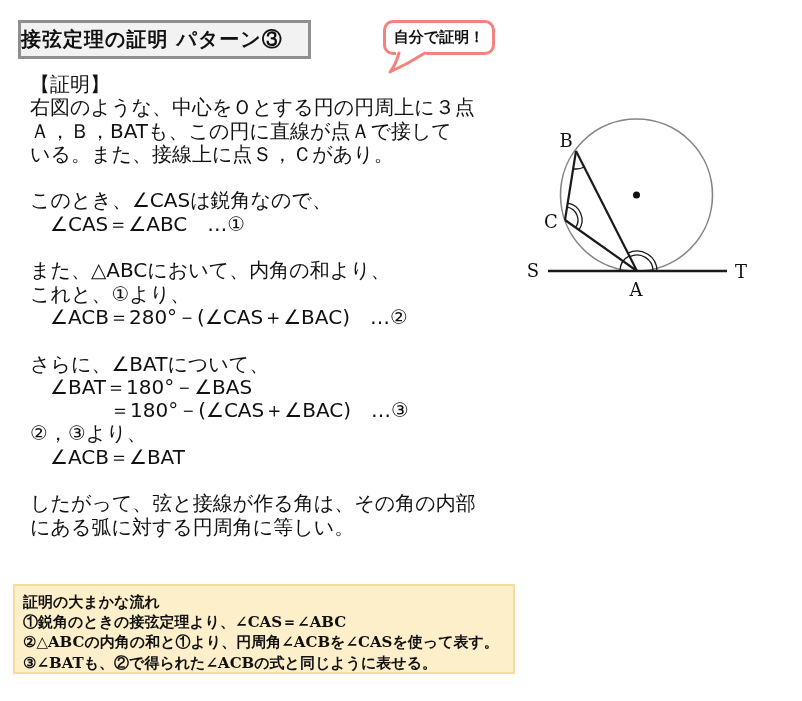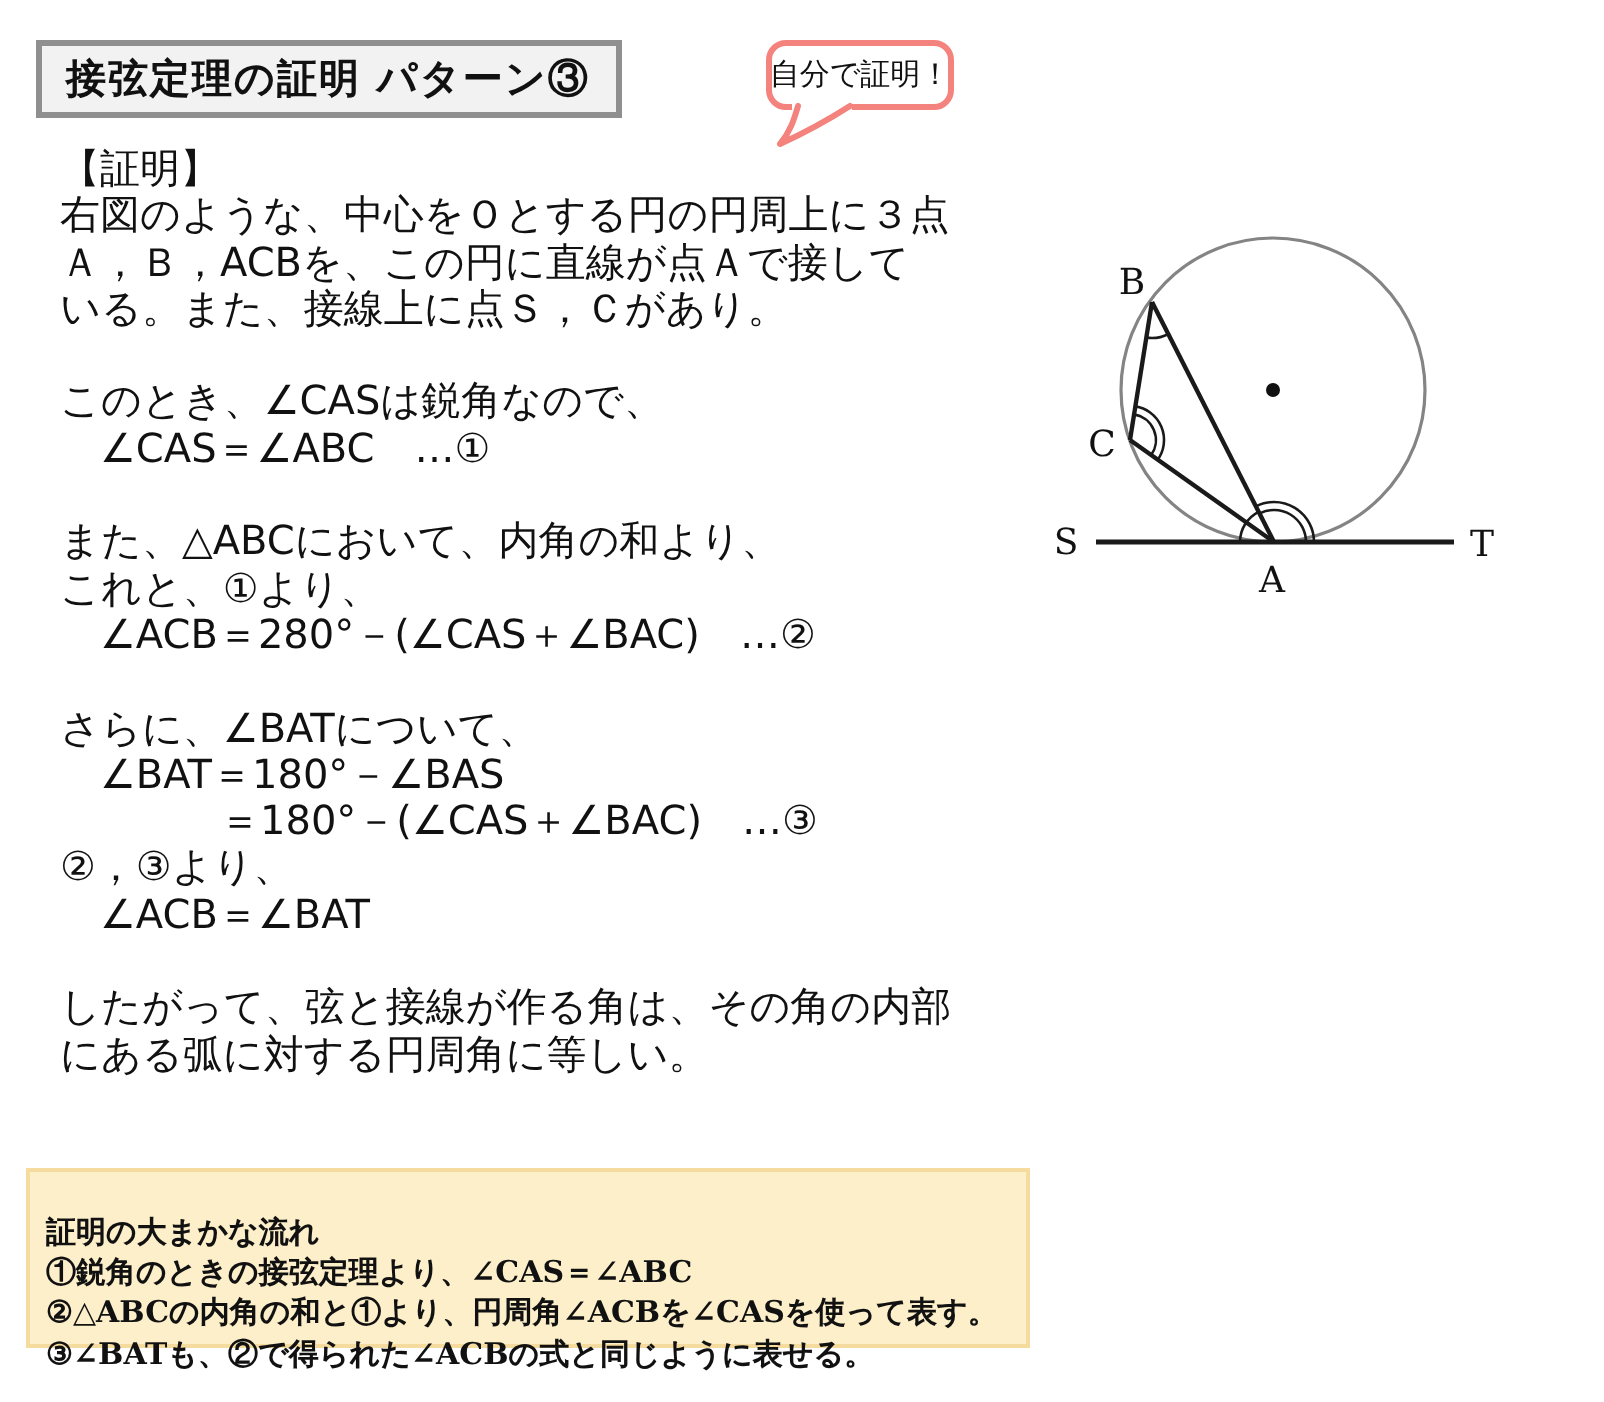--- a/index.html
+++ b/index.html
@@ -3,41 +3,41 @@
 <meta charset="utf-8">
 <style>
   html,body{margin:0;padding:0;}
   body{
     width:802px;height:701px;position:relative;background:#ffffff;
     font-family:"DejaVu Sans",sans-serif;color:#111;overflow:hidden;
   }
   .title-box{
     position:absolute;left:18px;top:20px;width:293px;height:39px;box-sizing:border-box;
     border:3px solid #8f8f8f;background:#f2f2f2;
-    display:flex;align-items:center;padding-left:12px;
+    display:flex;align-items:center;
     font-family:"DejaVu Serif",serif;font-weight:bold;font-size:20px;letter-spacing:1px;
     white-space:pre;
   }
   .callout{
-    position:absolute;left:383px;top:20px;width:94px;height:35px;box-sizing:border-box;
+    position:absolute;left:383px;top:20px;width:112px;height:35px;box-sizing:border-box;
     border:3px solid #f4827d;border-radius:10px;background:#fff;
     display:flex;align-items:center;justify-content:center;
-    font-weight:normal;font-size:15px;white-space:pre;
+    font-weight:bold;font-size:15px;white-space:pre;
   }
   .callout-tail{position:absolute;left:388px;top:51px;}
   .proof{
     position:absolute;left:30px;top:73px;width:492px;
     font-size:20px;line-height:23.3px;
   }
   .proof-line{min-height:23.3px;white-space:pre;}
   .diagram{position:absolute;left:520px;top:95px;}
   .diagram text{font-family:"DejaVu Serif",serif;font-size:18px;fill:#111;}
   .summary-box{
     position:absolute;left:13px;top:584px;width:502px;height:90px;box-sizing:border-box;
-    background:#fcefca;border:2px solid #f5dc9e;padding:20px 8px;
+    background:#fcefca;border:2px solid #f5dc9e;padding:6px 8px;
     font-family:"DejaVu Serif",serif;font-weight:bold;font-size:15px;line-height:20.2px;
   }
   .summary-line{min-height:20.2px;white-space:pre;}
 </style>
 </head>
 <body>
 
 <div class="title-box">
   <span>接弦定理の証明 パターン③</span>
 </div>
@@ -46,21 +46,21 @@
   <span>自分で証明！</span>
 </div>
 <svg class="callout-tail" width="46" height="26" viewBox="0 0 46 26">
   <rect x="8" y="0" width="30" height="5" fill="#ffffff" stroke="none"></rect>
   <path d="M 11,2 C 9,9 7,15 2,21 C 13,16 26,9 37,2" fill="#ffffff" stroke="#f4827d" stroke-width="3" stroke-linecap="round" stroke-linejoin="round"></path>
 </svg>
 
 <div class="proof">
   <div class="proof-line">【証明】</div>
   <div class="proof-line">右図のような、中心をＯとする円の円周上に３点</div>
-  <div class="proof-line">Ａ，Ｂ，ACBを、この円に直線が点Ａで接して</div>
+  <div class="proof-line">Ａ，Ｂ，BATも、この円に直線が点Ａで接して</div>
   <div class="proof-line">いる。また、接線上に点Ｓ，Ｃがあり。</div>
   <div class="proof-line"></div>
   <div class="proof-line">このとき、∠CASは鋭角なので、</div>
   <div class="proof-line">　∠CAS＝∠ABC　…①</div>
   <div class="proof-line"></div>
   <div class="proof-line">また、△ABCにおいて、内角の和より、</div>
   <div class="proof-line">これと、①より、</div>
   <div class="proof-line">　∠ACB＝280°－(∠CAS＋∠BAC)　…②</div>
   <div class="proof-line"></div>
   <div class="proof-line">さらに、∠BATについて、</div>

